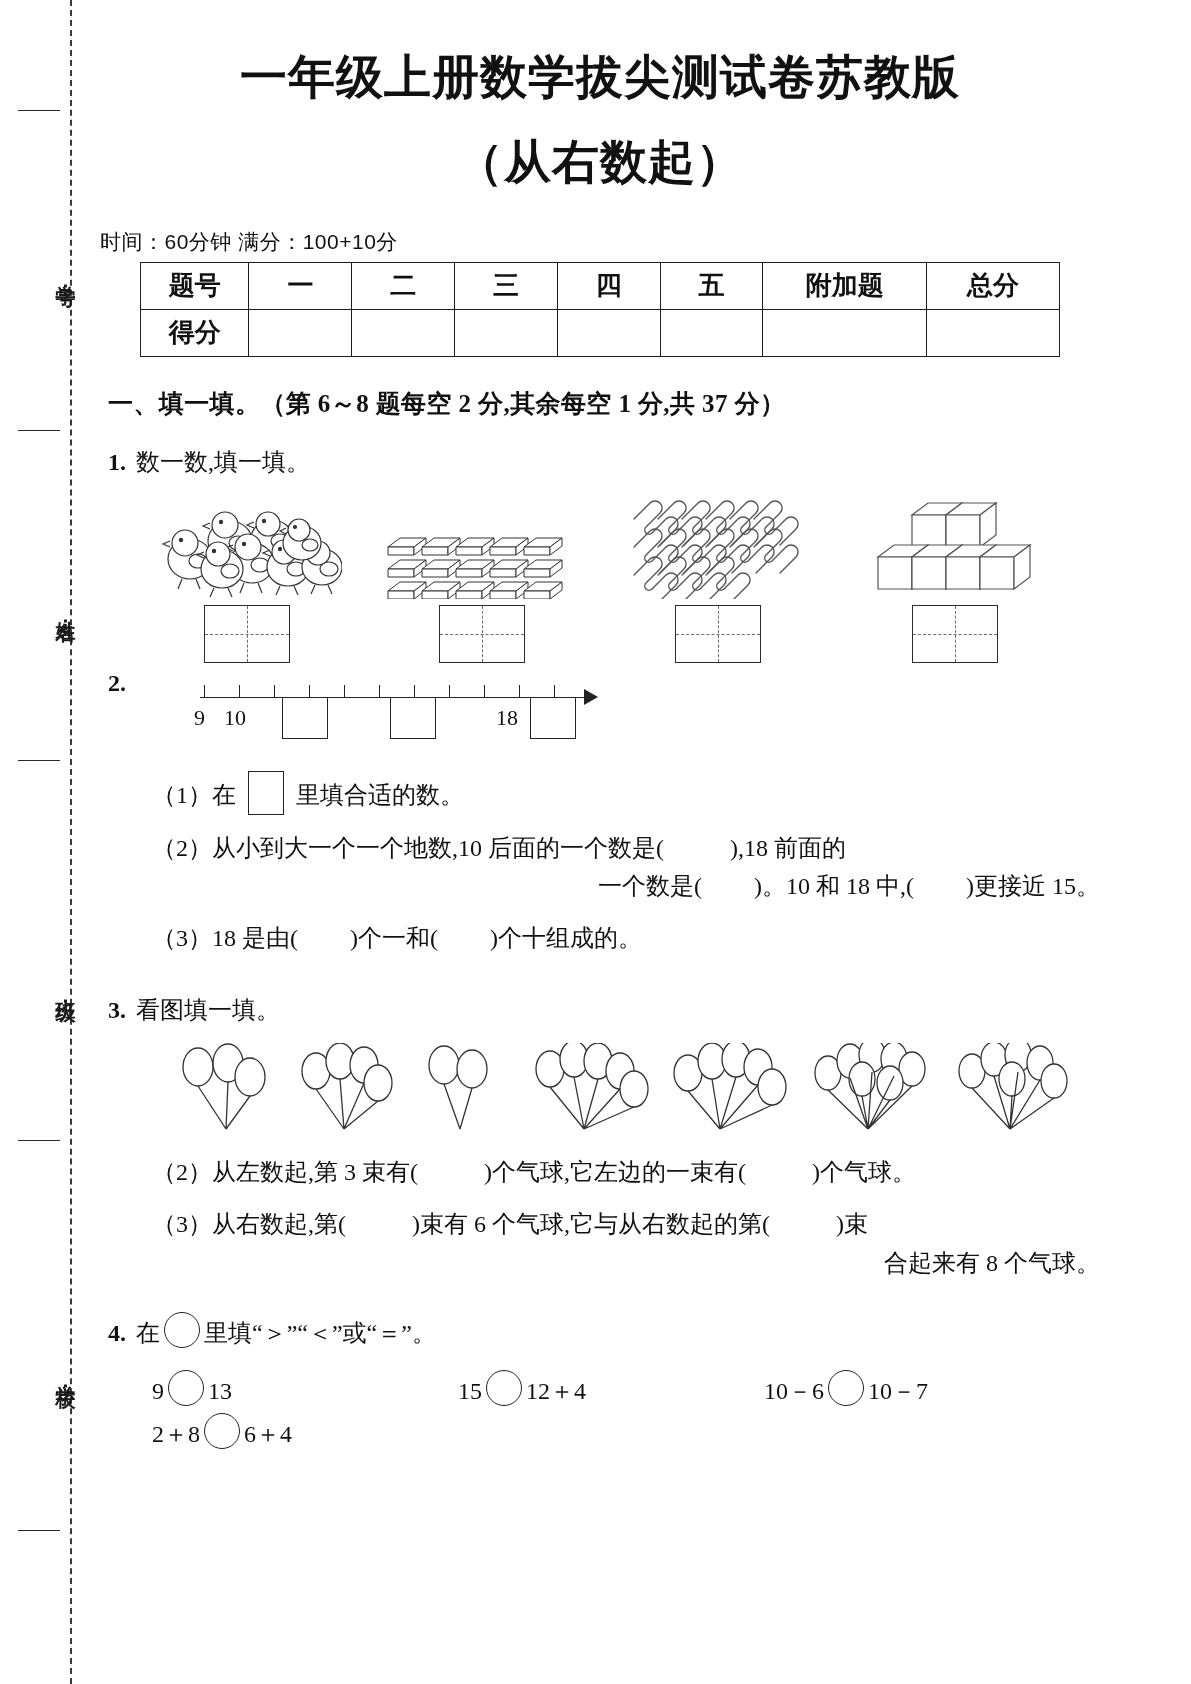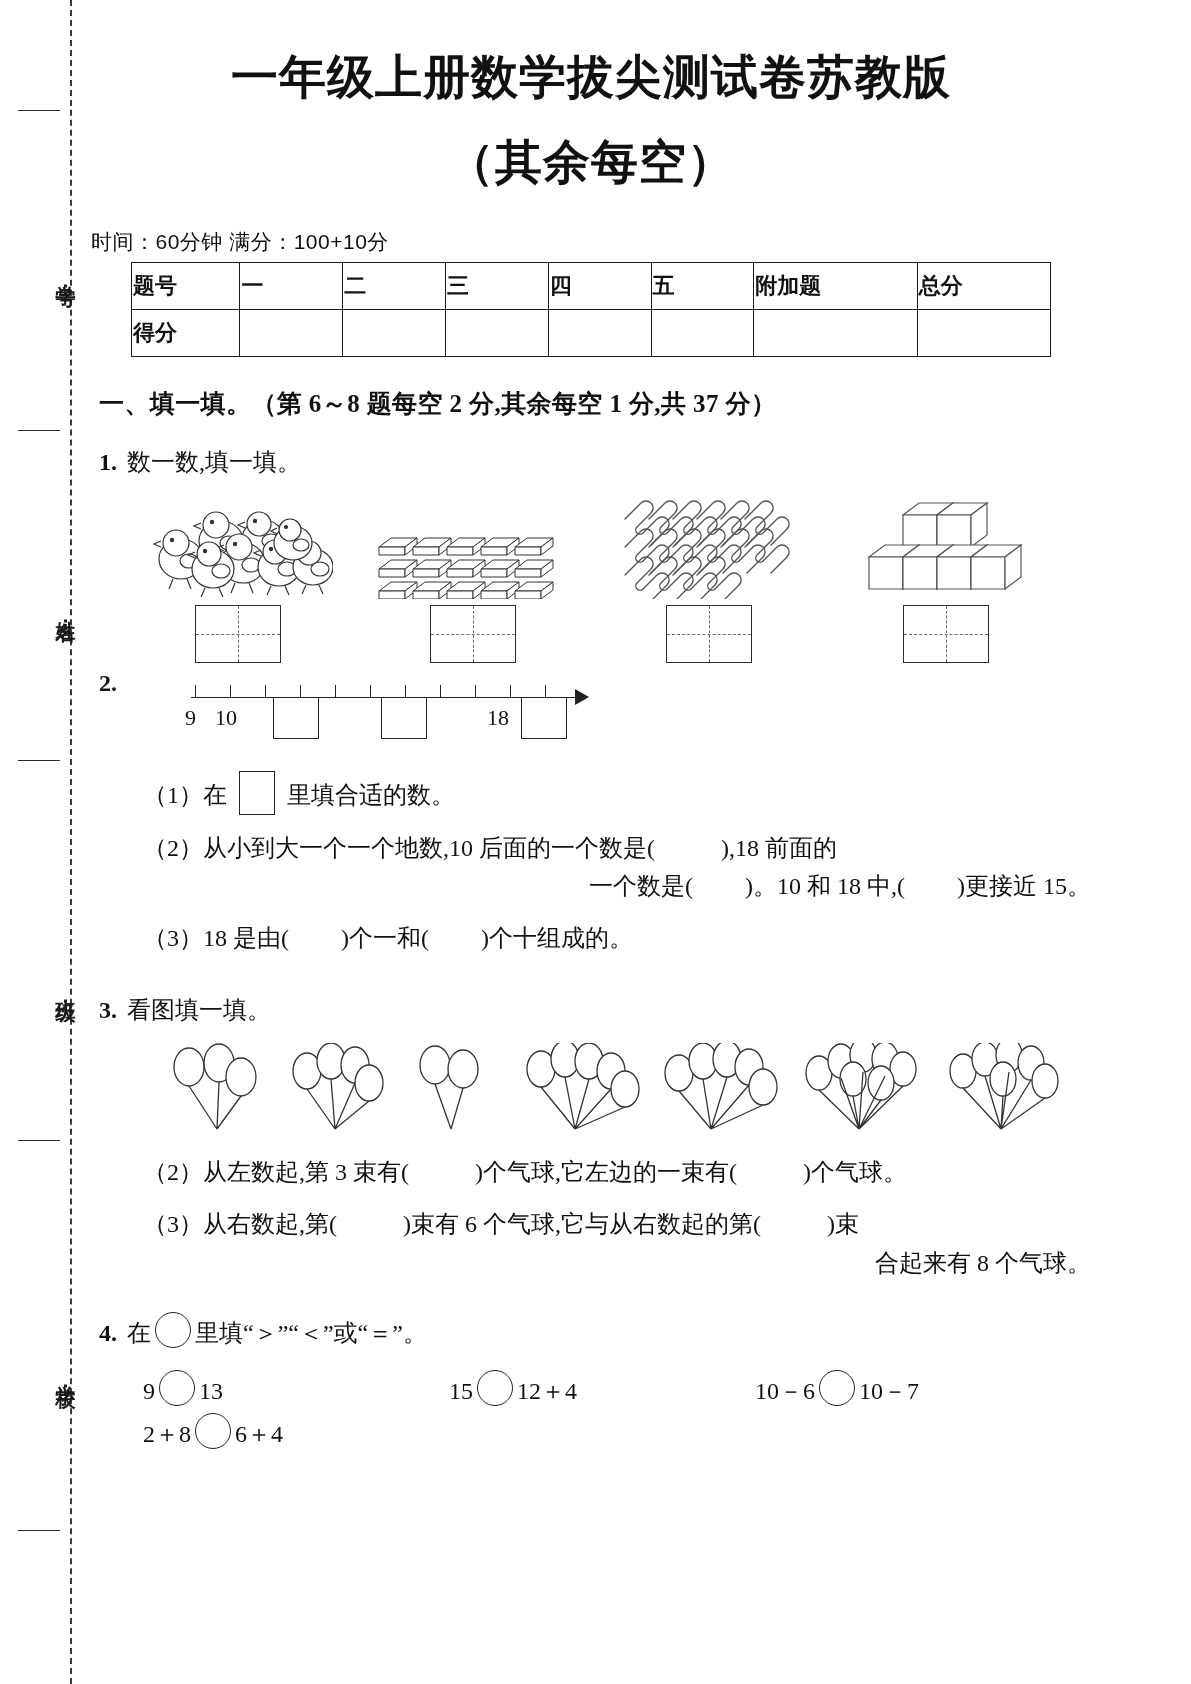--- a/index.html
+++ b/index.html
@@ -17,21 +17,21 @@
   .vlabel{
     position:absolute;left:-6px;width:86px;
     writing-mode:vertical-rl;text-orientation:upright;
     font-size:20px;letter-spacing:2px;color:#1a1a1a;
     font-family:"Liberation Sans","DejaVu Sans",sans-serif;
     text-align:center;font-weight:600;
   }
   .vrule{position:absolute;left:18px;width:42px;border-top:1.6px solid #2a2a2a;}
 
   
-  .page{position:absolute;left:91px;top:0;width:1000px;height:1299px;}
+  .page{position:absolute;left:100px;top:0;width:1000px;height:1299px;}
 
   .title{
     text-align:center;font-weight:700;
     font-family:"Liberation Sans","DejaVu Sans",sans-serif;
     font-size:47px;letter-spacing:1px;line-height:1.25;
   }
   .title-1{margin-top:48px;}
   .title-2{margin-top:26px;}
 
   .meta{
@@ -39,22 +39,22 @@
     font-family:"Liberation Sans","DejaVu Sans",sans-serif;
     letter-spacing:.5px;
   }
 
   
   table.score{
     border-collapse:collapse;margin:0 0 0 40px;width:920px;
     font-family:"Liberation Sans","DejaVu Sans",sans-serif;
   }
   table.score td{
-    border:1.6px solid #1c1c1c;height:44px;text-align:left;
-    font-size:22px;font-weight:700;
+    border:1.6px solid #1c1c1c;height:44px;text-align:center;
+    font-size:26px;font-weight:700;
   }
   table.score td.lead{width:110px;}
   table.score td.num{width:104px;}
   table.score td.extra{width:168px;}
   table.score td.total{width:136px;}
 
   
   .sec-head{
     font-size:25px;font-weight:700;margin:30px 0 0 8px;letter-spacing:.4px;
   }
@@ -122,21 +122,21 @@
 
 <div class="vlabel" style="top:985px;">班级：</div>
 <div class="vrule" style="top:1140px;"></div>
 
 <div class="vlabel" style="top:1370px;">学校：</div>
 <div class="vrule" style="top:1530px;"></div>
 
 <div class="page">
 
   <div class="title title-1">一年级上册数学拔尖测试卷苏教版</div>
-  <div class="title title-2">（其余每空）</div>
+  <div class="title title-2">（从右数起）</div>
 
   <div class="meta">时间：60分钟  满分：100+10分</div>
 
   <table class="score">
     <tbody>
         <tr>
       <td class="lead">题号</td>
       <td class="num">一</td>
       <td class="num">二</td>
       <td class="num">三</td>

